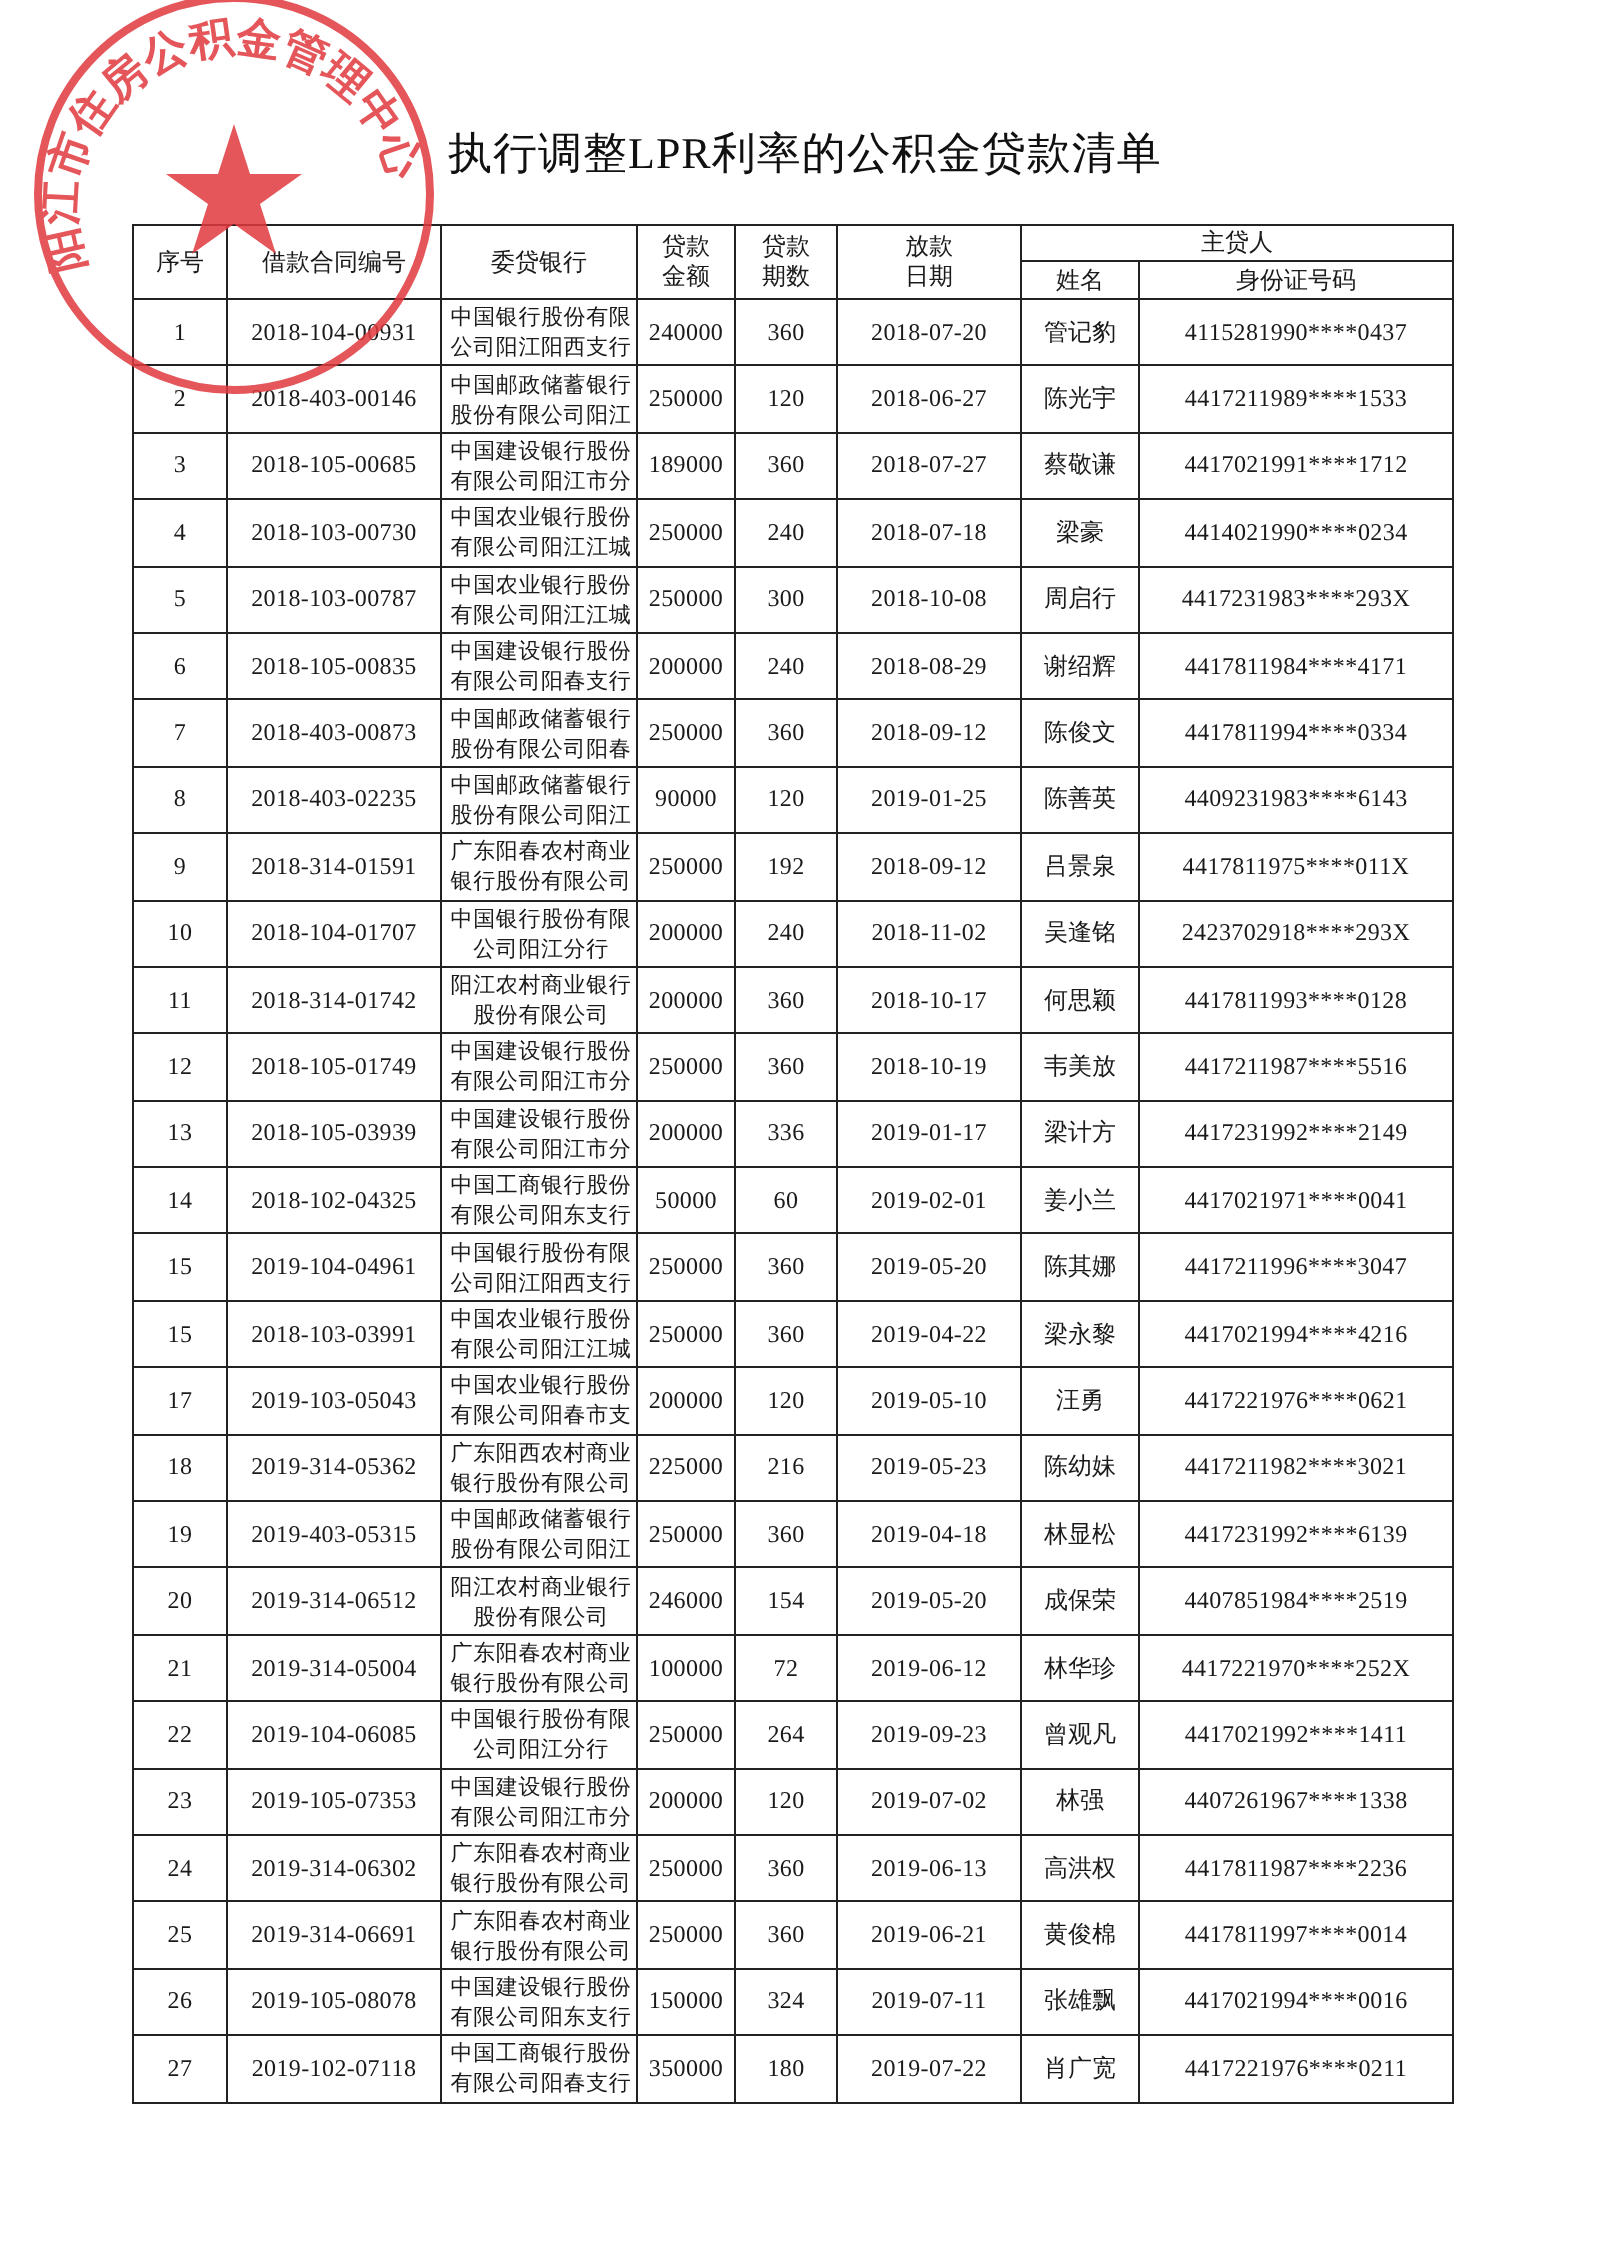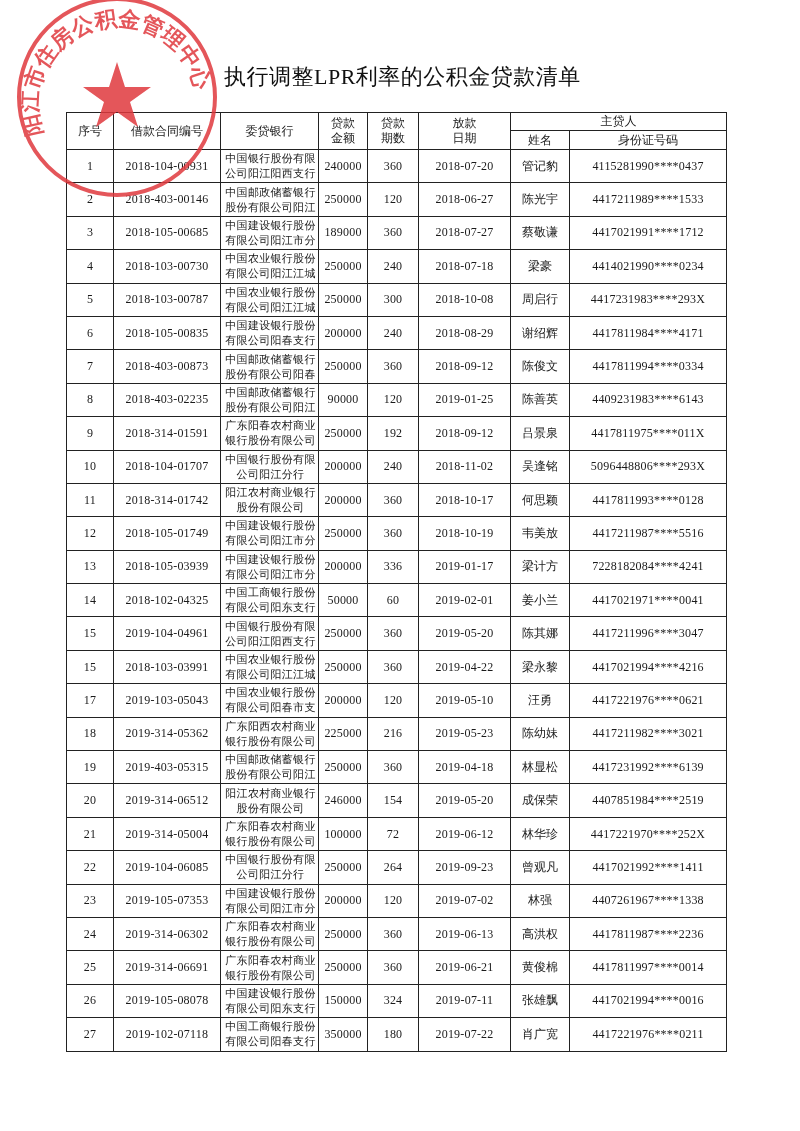--- a/index.html
+++ b/index.html
@@ -151,21 +151,21 @@
         <td class="mono">4417811975****011X</td>
       </tr>
       <tr>
         <td class="mono">10</td>
         <td class="mono">2018-104-01707</td>
         <td class="bank">中国银行股份有限公司阳江分行</td>
         <td class="mono">200000</td>
         <td class="mono">240</td>
         <td class="mono">2018-11-02</td>
         <td class="name">吴逢铭</td>
-        <td class="mono">5096448806****293X</td>
+        <td class="mono">2423702918****293X</td>
       </tr>
       <tr>
         <td class="mono">11</td>
         <td class="mono">2018-314-01742</td>
         <td class="bank">阳江农村商业银行股份有限公司</td>
         <td class="mono">200000</td>
         <td class="mono">360</td>
         <td class="mono">2018-10-17</td>
         <td class="name">何思颖</td>
         <td class="mono">4417811993****0128</td>
@@ -181,21 +181,21 @@
         <td class="mono">4417211987****5516</td>
       </tr>
       <tr>
         <td class="mono">13</td>
         <td class="mono">2018-105-03939</td>
         <td class="bank">中国建设银行股份有限公司阳江市分</td>
         <td class="mono">200000</td>
         <td class="mono">336</td>
         <td class="mono">2019-01-17</td>
         <td class="name">梁计方</td>
-        <td class="mono">7228182084****4241</td>
+        <td class="mono">4417231992****2149</td>
       </tr>
       <tr>
         <td class="mono">14</td>
         <td class="mono">2018-102-04325</td>
         <td class="bank">中国工商银行股份有限公司阳东支行</td>
         <td class="mono">50000</td>
         <td class="mono">60</td>
         <td class="mono">2019-02-01</td>
         <td class="name">姜小兰</td>
         <td class="mono">4417021971****0041</td>

